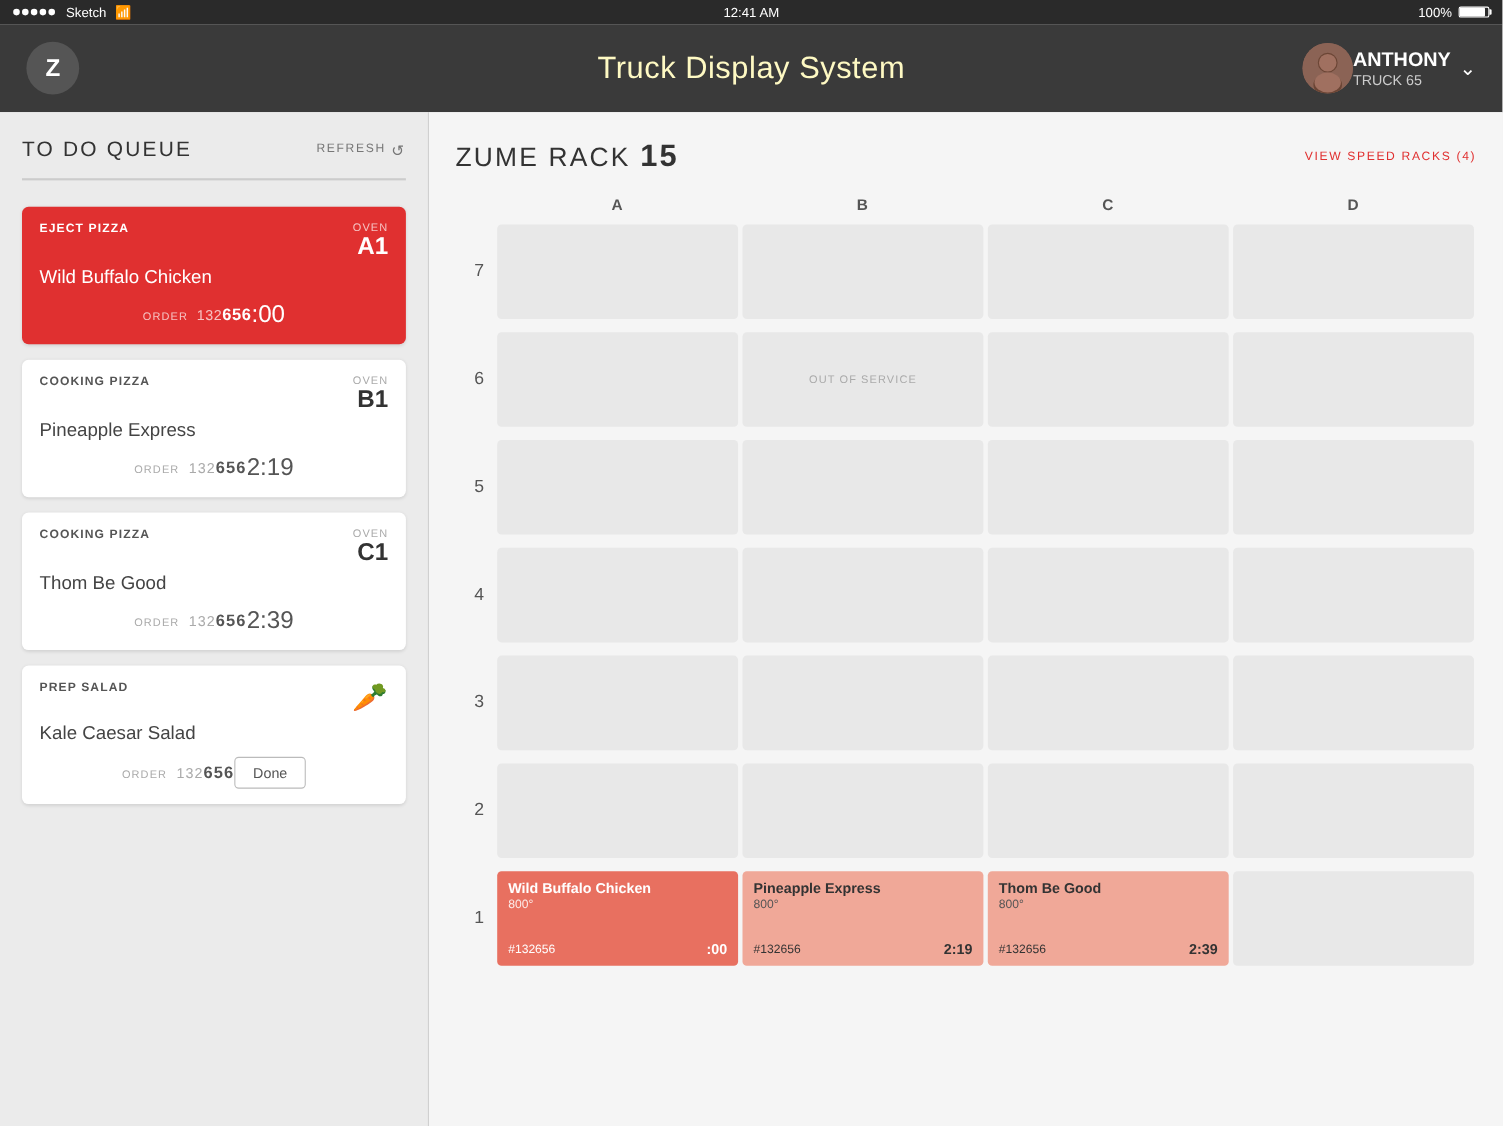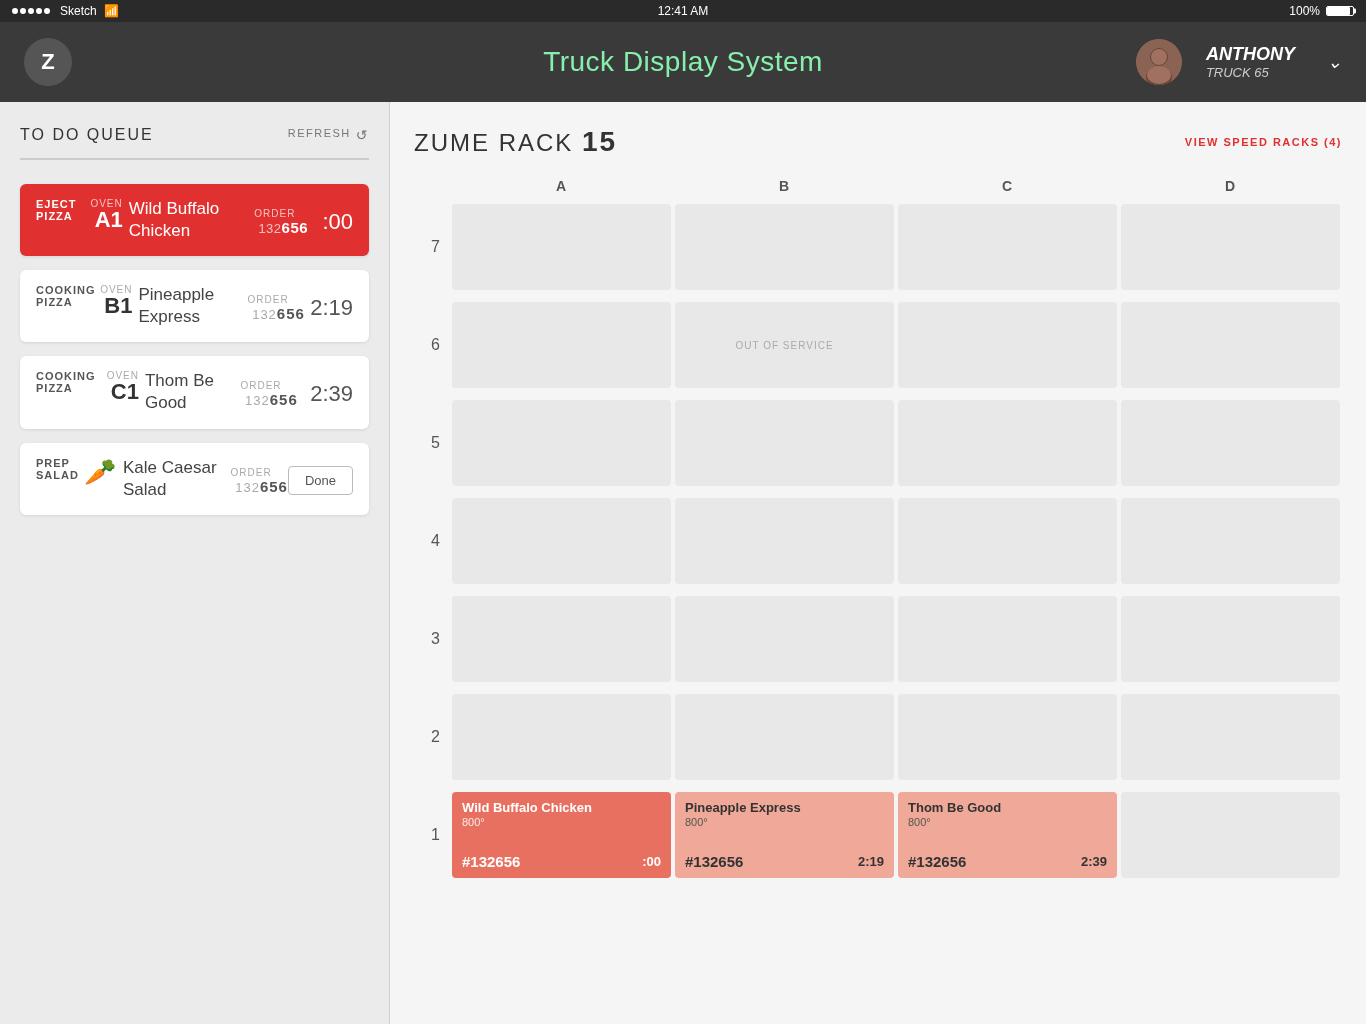--- a/index.html
+++ b/index.html
@@ -46,33 +46,32 @@
       border-radius: 50%;
       background: #555;
       display: flex;
       align-items: center;
       justify-content: center;
       color: #fff;
       font-size: 22px;
       font-weight: bold;
     }
     .header-title {
-      color: #86efac;
+      color: #fef9c3;
       font-size: 28px;
       font-weight: 300;
       letter-spacing: 0.5px;
       position: absolute;
       left: 50%;
       transform: translateX(-50%);
     }
     .header-user {
       display: flex;
       align-items: center;
-      gap: 24px;
-      font-style: italic;
+      gap: 0;
     }
     .header-user-info { color: #fff; }
     .header-user-name { font-size: 18px; font-weight: 700; }
     .header-user-sub { font-size: 13px; color: #ccc; }
     .header-chevron { color: #fff; font-size: 18px; margin-left: 8px; }
 
     
     .main-content {
       display: flex;
       height: calc(1024px - 22px - 80px);
@@ -90,21 +89,21 @@
 
     .queue-header {
       display: flex;
       justify-content: space-between;
       align-items: center;
       margin-bottom: 24px;
       padding-bottom: 14px;
       border-bottom: 2px solid #ccc;
     }
     .queue-title {
-      font-size: 16px;
+      font-size: 19px;
       font-weight: 400;
       letter-spacing: 2px;
       color: #333;
       text-transform: uppercase;
     }
     .refresh-btn {
       display: flex;
       align-items: flex-start;
       gap: 5px;
       font-size: 11px;
@@ -117,20 +116,21 @@
     }
     .refresh-icon { font-size: 14px; color: #777; }
 
     
     .queue-card {
       background: #fff;
       border-radius: 6px;
       padding: 14px 16px;
       margin-bottom: 14px;
       display: flex;
+      flex-direction: column;
       gap: 6px;
       box-shadow: 0 1px 3px rgba(0,0,0,0.1);
     }
     .queue-card.alert {
       background: #e03030;
       color: #fff;
     }
     .queue-card-top {
       display: flex;
       justify-content: space-between;
@@ -237,21 +237,21 @@
       letter-spacing: 2px;
       color: #333;
     }
     .rack-title .rack-num {
       font-weight: 700;
       font-size: 28px;
       text-align: center;
     }
     .view-speed-btn {
       font-size: 11px;
-      font-weight: 700;
+      font-weight: 400;
       letter-spacing: 1.5px;
       text-transform: uppercase;
       color: #e03030;
       cursor: pointer;
       background: none;
       border: none;
       margin-left: 40px;
     }
 
     
@@ -339,22 +339,22 @@
       font-size: 11px;
       color: #555;
     }
     .rack-item-temp.white { color: rgba(255,255,255,0.85); }
     .rack-item-footer {
       display: flex;
       justify-content: space-between;
       align-items: center;
     }
     .rack-item-order {
-      font-size: 15px;
-      font-weight: 700;
+      font-size: 11px;
+      font-weight: 400;
       color: #333;
     }
     .rack-item-order.white { color: #fff; }
     .rack-item-timer {
       font-size: 13px;
       font-weight: 700;
       color: #333;
     }
     .rack-item-timer.white { color: #fff; }
 

